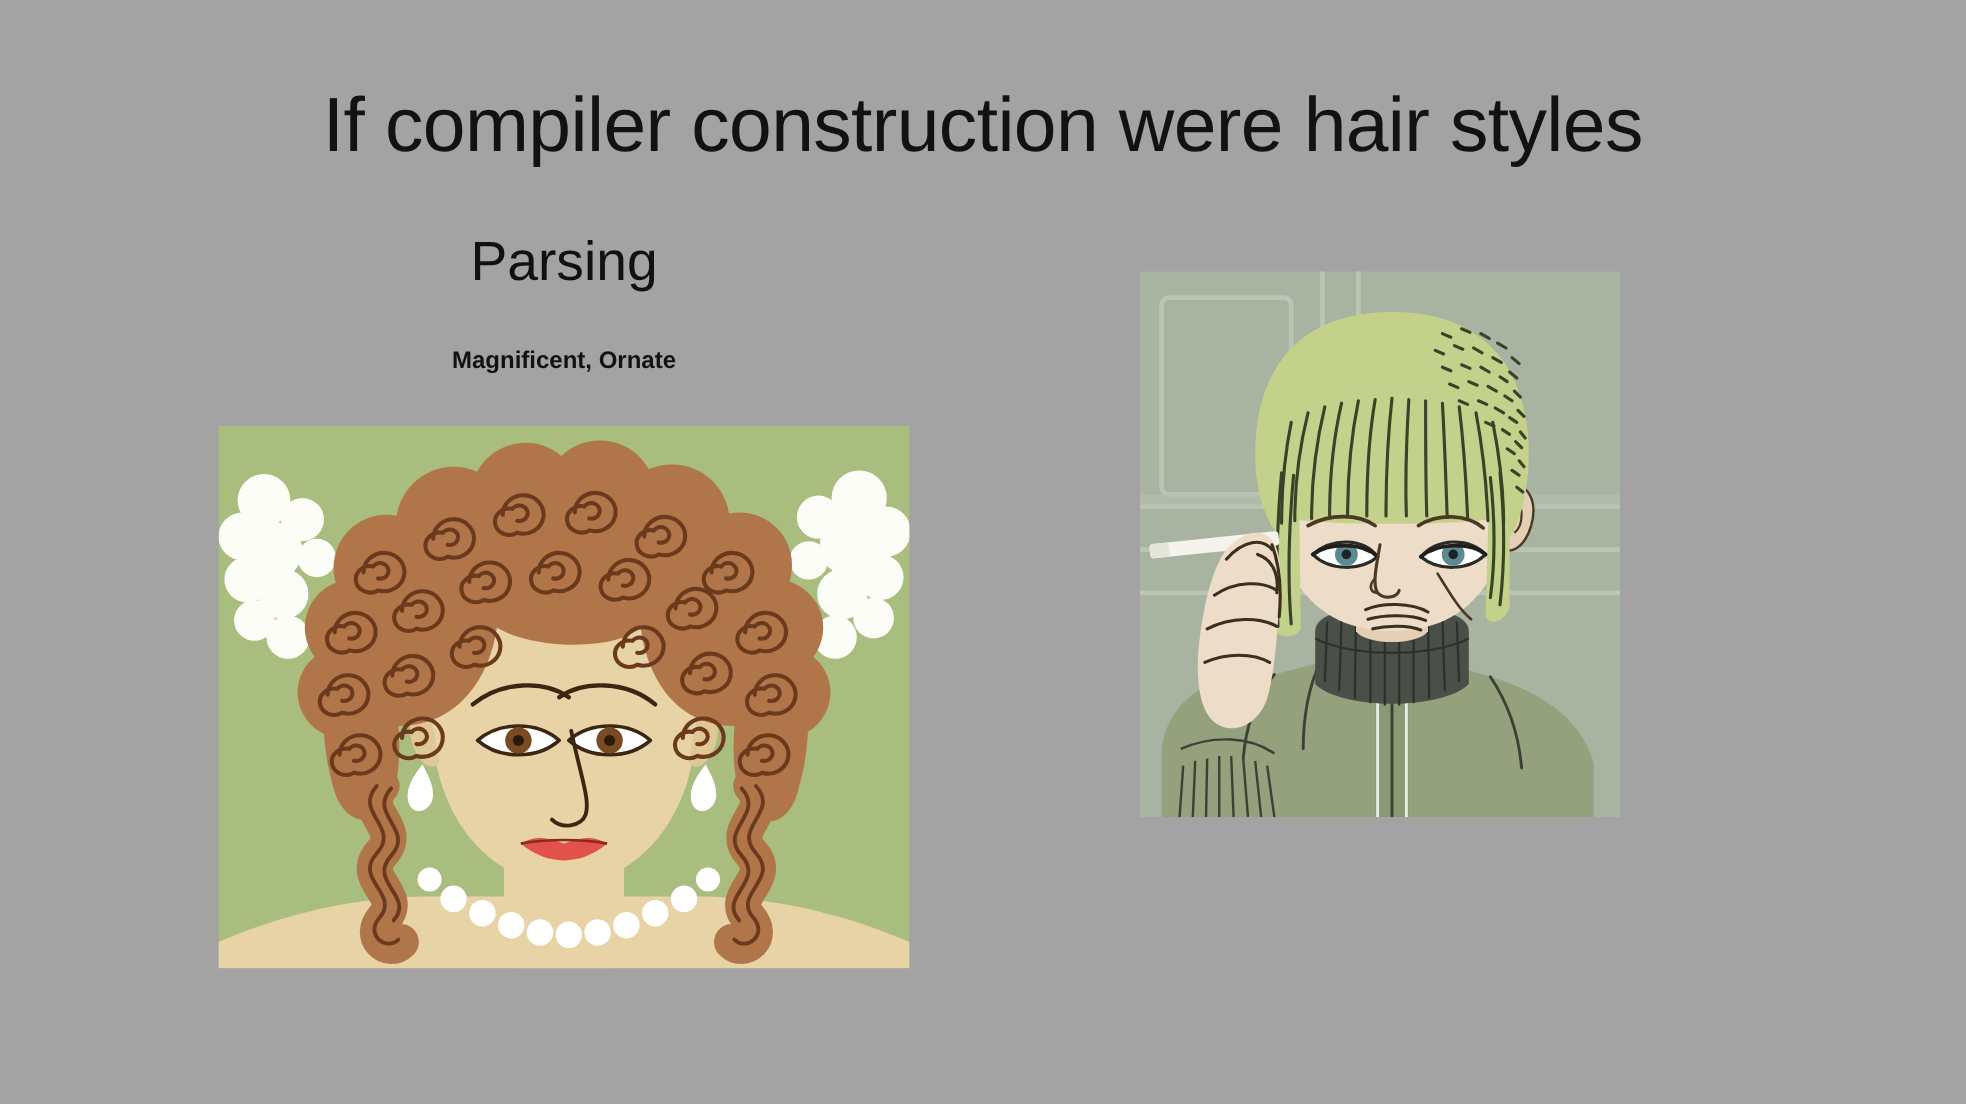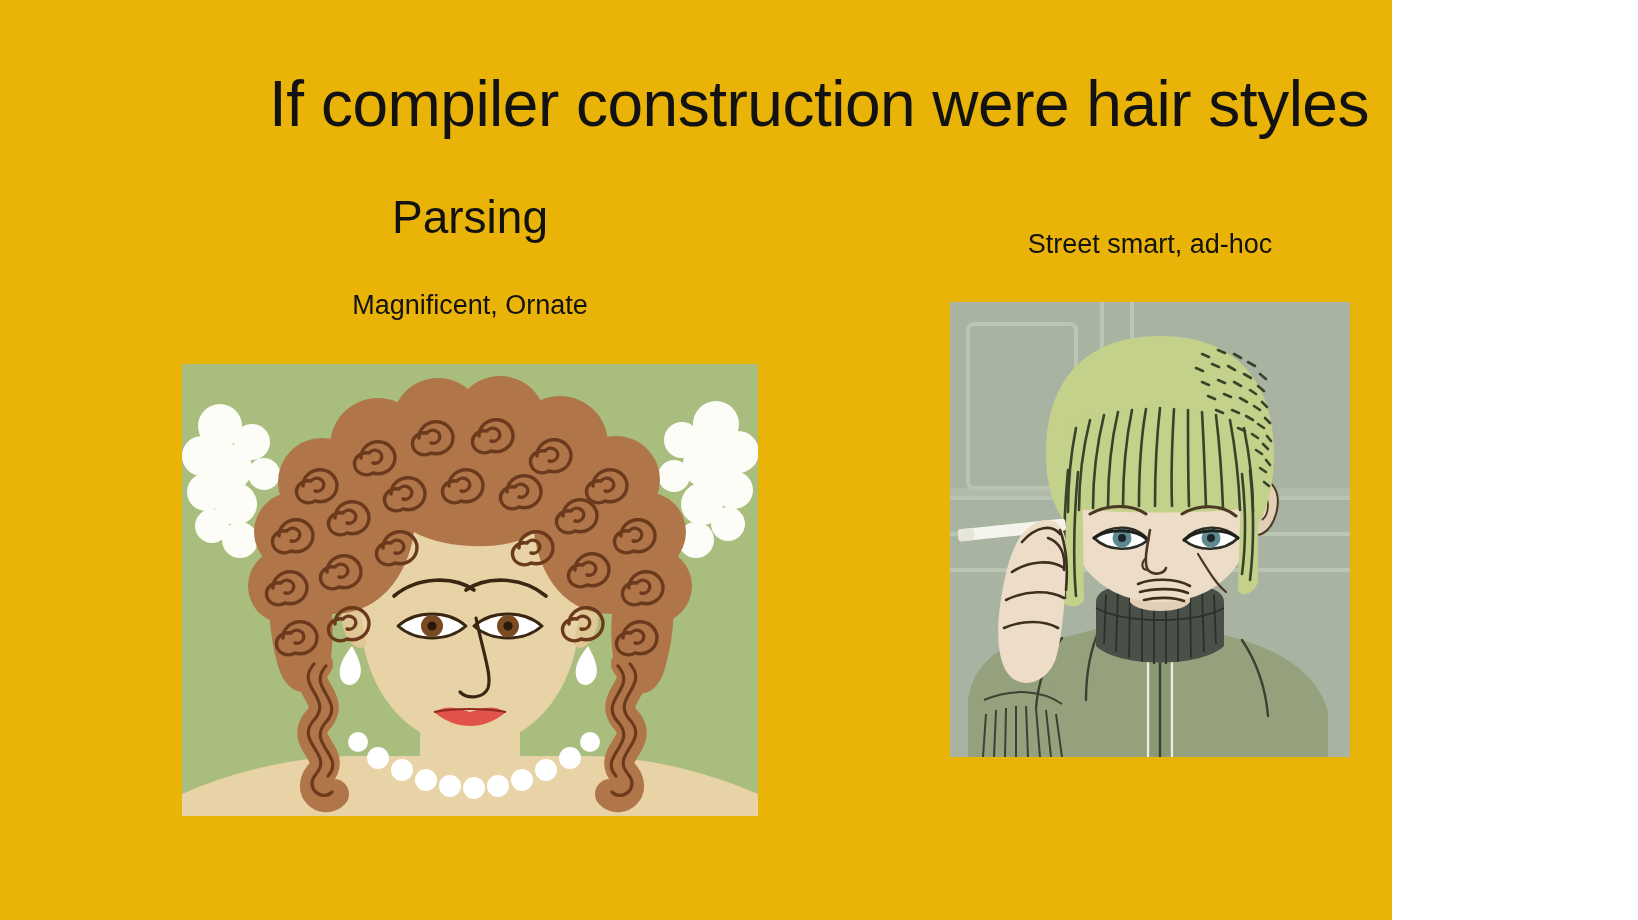--- a/index.html
+++ b/index.html
@@ -10,23 +10,23 @@
   }
   body {
     width: 1638px;
     height: 920px;
     overflow: hidden;
     font-family: "Liberation Sans", sans-serif;
     color: #000000;
   }
   .slide {
     position: relative;
-    width: 1392px;
+    width: 1638px;
     height: 920px;
-    background: #eab308;
+    background: #a3a3a3;
   }
   .slide-title {
     position: absolute;
     top: 26px;
     left: 0;
     width: 1638px;
     text-align: center;
     font-size: 64px;
     font-weight: 400;
     letter-spacing: -0.5px;
@@ -52,22 +52,22 @@
     text-align: center;
     font-size: 46px;
     font-weight: 400;
     line-height: 1.2;
     color: #111111;
     margin: 0;
     padding-top: 6px;
   }
   .col-subtitle {
     text-align: center;
-    font-size: 27px;
-    font-weight: 400;
+    font-size: 20px;
+    font-weight: 700;
     line-height: 1.2;
     color: #121212;
     margin: 0;
     padding-top: 44px;
   }
   .figure-wrap {
     display: flex;
     justify-content: center;
     padding-top: 42px;
   }
@@ -254,21 +254,20 @@
                 <circle cx="176" cy="378" r="10"></circle>
                   <circle cx="408" cy="378" r="10"></circle>
               </g>
             </g>
           </svg>
         </div>
       </div>
     </div>
 
     <div class="column right">
-      <p class="col-subtitle">Street smart, ad-hoc</p>
 
       <div class="figure-wrap">
         <div class="illus illus-validation">
           <svg viewBox="0 0 400 455" width="400" height="455" xmlns="http://www.w3.org/2000/svg">
             <defs>
               <clipPath id="clipR">
                   <rect x="0" y="0" width="400" height="455"></rect>
                 </clipPath>
             </defs>
 

